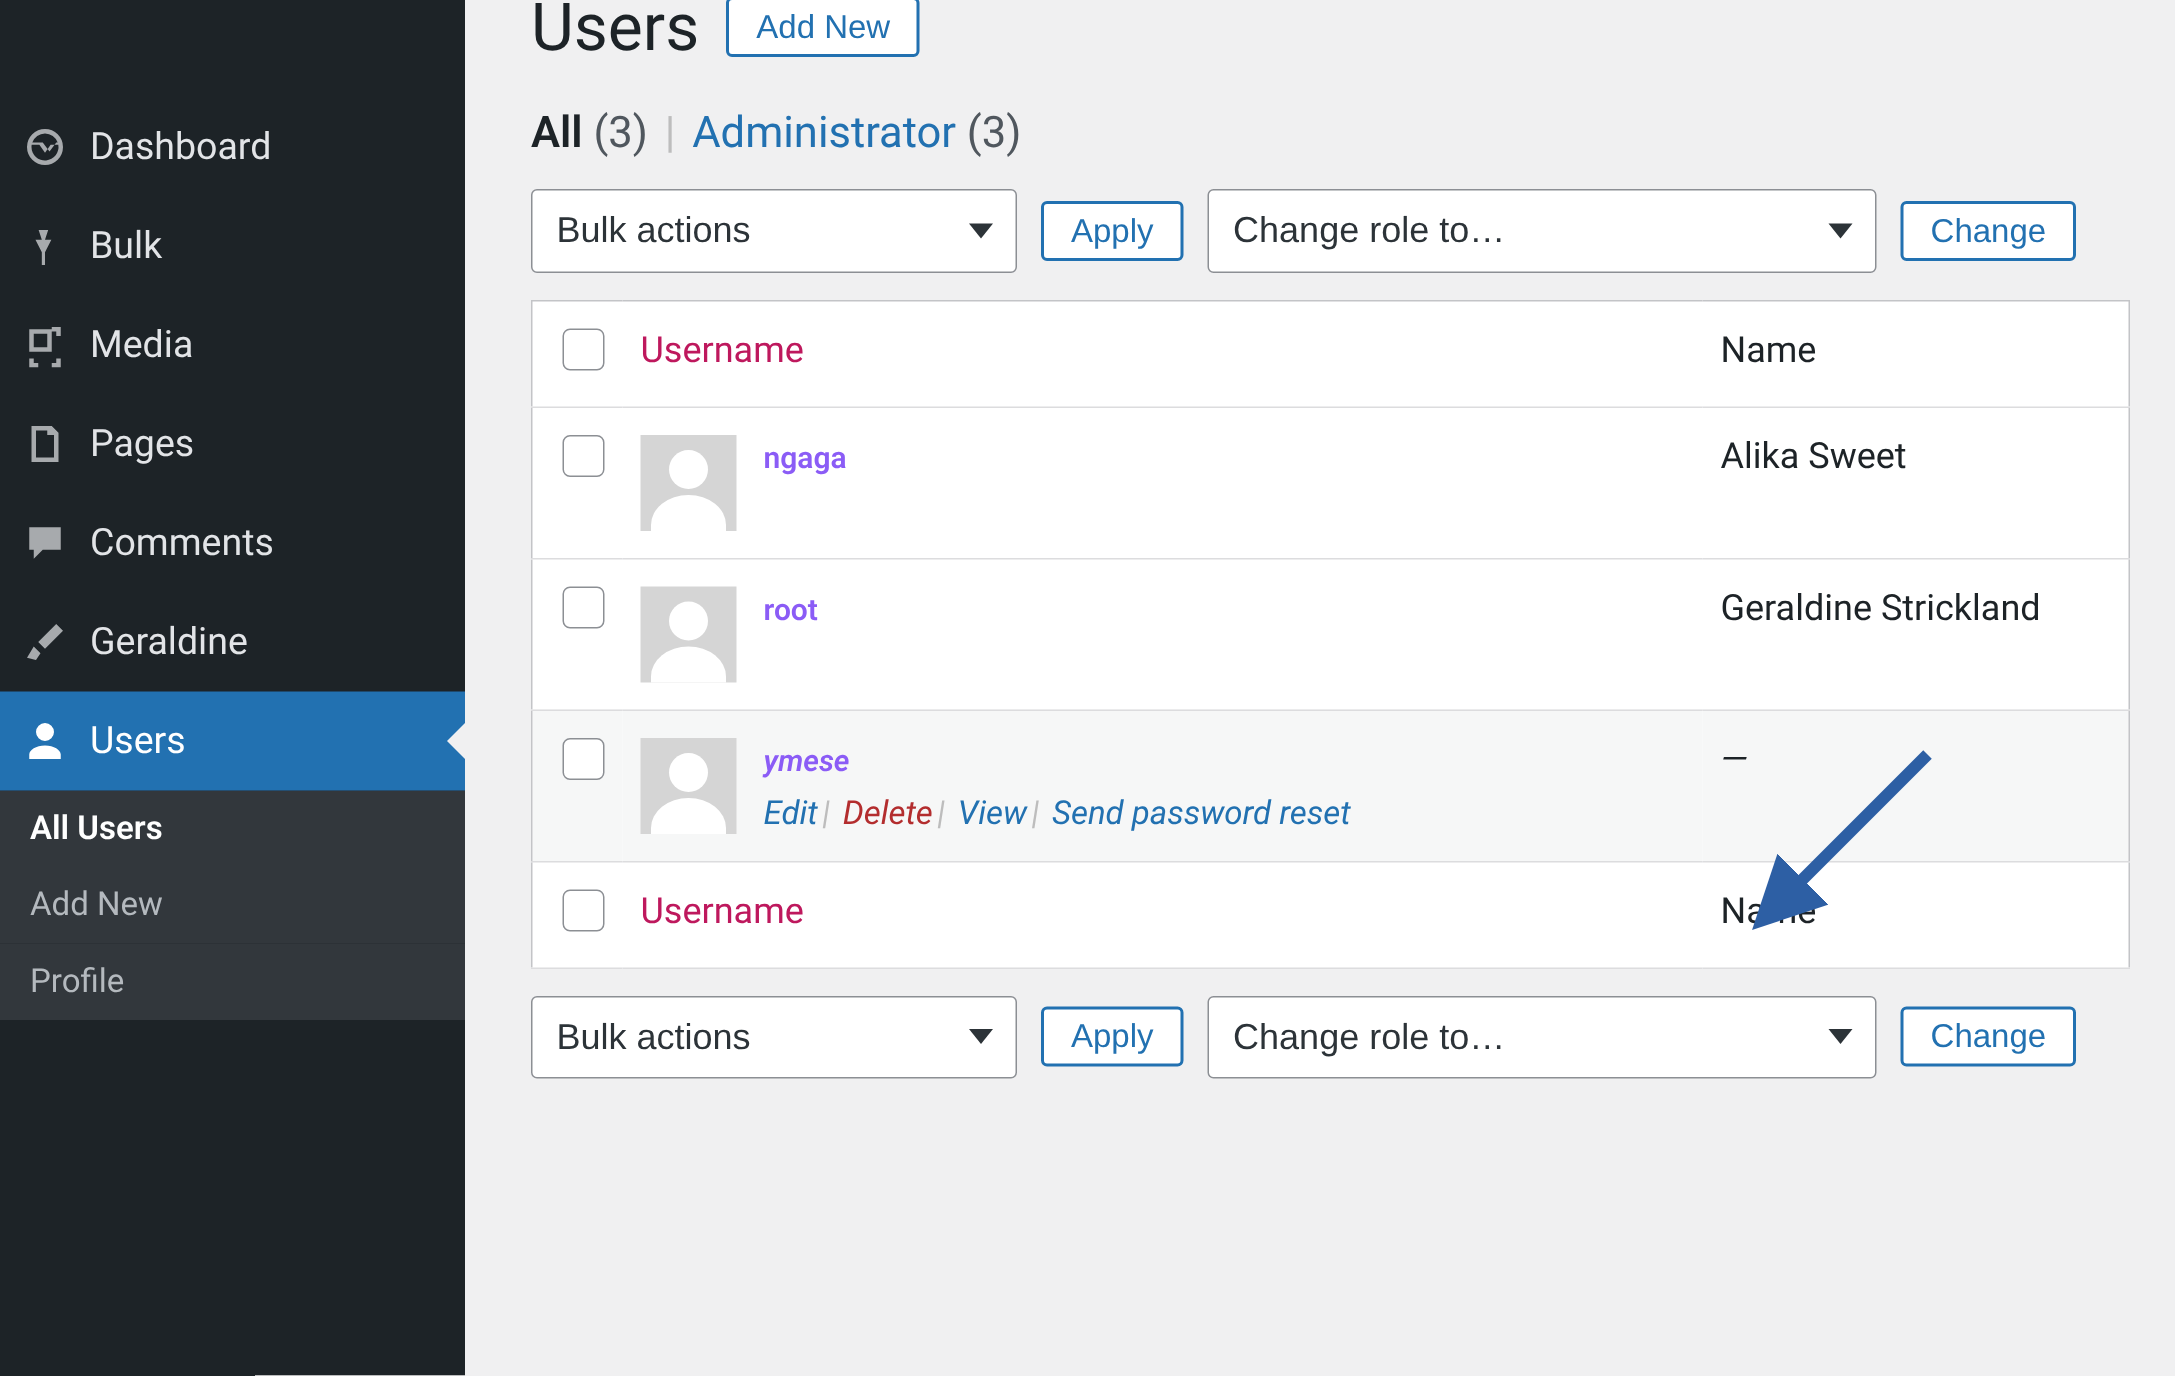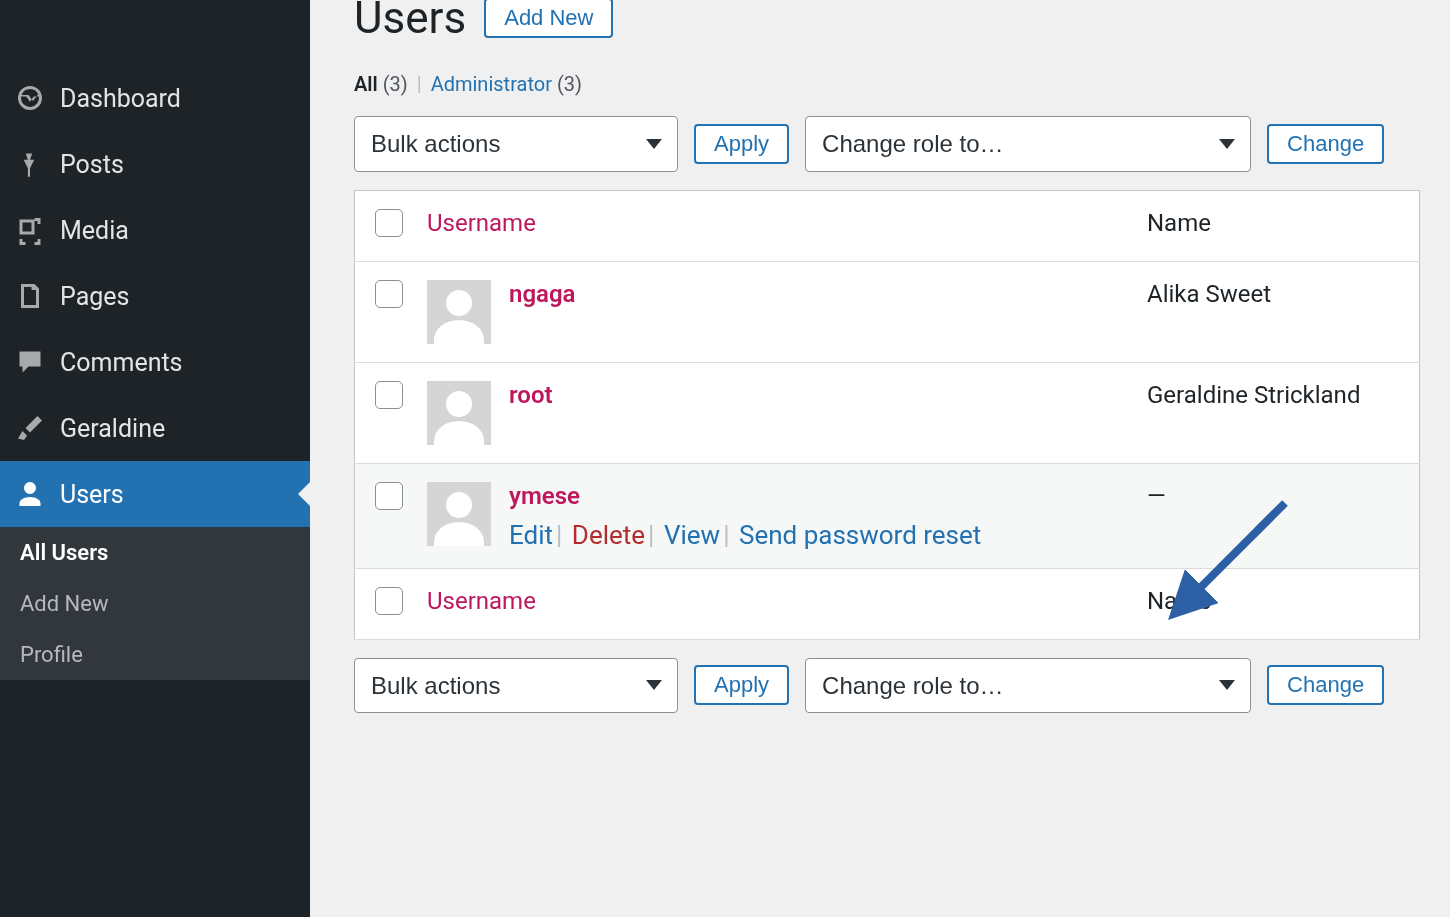--- a/index.html
+++ b/index.html
@@ -18,21 +18,21 @@
 .badge { background: #d63638; color: #fff; border-radius: 50%; width: 26px; height: 26px; display: inline-flex; align-items: center; justify-content: center; font-size: 16px; margin-left: 8px; }
 .subitem { padding: 13px 20px; font-size: 22px; color: #b4b9be; cursor: pointer; background: #32373c; }
 .subitem.current { color: #fff; font-weight: 600; }
 
 
 .main { flex: 1; padding: 0 30px 30px 44px; overflow: hidden; }
 .page-header { display: flex; align-items: center; margin-bottom: 28px; margin-top: -8px; }
 .page-title { font-size: 44px; font-weight: 400; color: #1d2327; margin-right: 18px; }
 .btn-outline { border: 2px solid #2271b1; color: #2271b1; background: #fff; padding: 5px 18px; font-size: 22px; border-radius: 4px; cursor: pointer; }
 
-.filter-links { font-size: 20px; margin-bottom: 20px; color: #50575e; }
+.filter-links { font-size: 29px; margin-bottom: 20px; color: #50575e; }
 .filter-links .active-link { color: #1d2327; font-weight: 600; }
 .filter-links .count { color: #50575e; font-weight: 400; }
 .filter-links a { color: #2271b1; text-decoration: none; }
 .filter-links .sep { color: #bdbdbd; margin: 0 4px; }
 
 .controls-row { display: flex; align-items: center; gap: 16px; margin-bottom: 18px; }
 .select-box { position: relative; }
 .select-box select { font-size: 24px; padding: 10px 46px 10px 16px; border: 1px solid #8c8f94; border-radius: 4px; background: #fff; appearance: none; cursor: pointer; color: #2c3338; line-height: 1.4; }
 .select-box::after { content: ''; position: absolute; right: 16px; top: 50%; margin-top: -5px; border-left: 8px solid transparent; border-right: 8px solid transparent; border-top: 10px solid #2c3338; pointer-events: none; }
 .select-bulk select { width: 324px; }
@@ -44,26 +44,26 @@
 .col-cb { width: 60px; padding-left: 20px !important; }
 .col-user { width: 720px; }
 .chk { width: 28px; height: 28px; border: 1px solid #8c8f94; border-radius: 5px; background: #fff; display: inline-block; cursor: pointer; }
 .header-link { color: #be185d; cursor: pointer; }
 .header-text { color: #1d2327; }
 .avatar { width: 64px; height: 64px; background: #d5d5d5; margin-right: 18px; vertical-align: top; display: inline-block; position: relative; overflow: hidden; }
 .avatar::before { content:''; position:absolute; top:10px; left:50%; width:26px; height:26px; background:#fff; border-radius:50%; transform:translateX(-50%); }
 .avatar::after { content:''; position:absolute; bottom:-16px; left:50%; width:50px; height:40px; background:#fff; border-radius:50% 50% 0 0; transform:translateX(-50%); }
 .username-cell { display: flex; align-items: flex-start; }
 .user-meta { display: inline-block; }
-.username-link { color: #be185d; font-weight: 600; font-size: 24px; text-decoration: none; }
-.row-actions { margin-top: 10px; font-size: 26px; color: #b4b9be; }
+.username-link { color: #8b5cf6; font-weight: 600; font-size: 20px; text-decoration: none; }
+.row-actions { margin-top: 10px; font-size: 22px; color: #b4b9be; }
 .row-actions a { color: #2271b1; text-decoration: none; }
 .row-actions .delete { color: #b32d2e; }
 .row-actions .asep { color: #bdbdbd; margin: 0 3px; }
-.row-hovered td { background: #f6f7f7; }
+.row-hovered td { background: #f6f7f7; font-style: italic; }
 
 .annotation-arrow { position: absolute; left: 855px; top: 493px; pointer-events: none; }
 .main { position: relative; }
 
 </style>
 </head>
 <body>
 
 <div class="layout">
   <nav class="sidebar">
@@ -74,21 +74,21 @@
           </svg>
         </span>
       <span>Dashboard</span>
     </div>
     <div class="sidebar-item">
       <span class="icon">
           <svg viewBox="0 0 20 20">
             <path d="M12 2l1 1-2 4 3 3-6 2-4 4-1-1 4-4 2-6 3 3 4-2-4-4z" transform="rotate(-45 10 10)"></path>
           </svg>
         </span>
-      <span>Posts</span>
+      <span>Bulk</span>
     </div>
     <div class="sidebar-item">
       <span class="icon">
           <svg viewBox="0 0 20 20">
             <path d="M3 3h10v10H3V3zm2 2v6h6V5H5zm8-3h4v4h-2V4h-2V2zm2 14h2v4h-4v-2h2v-2zM3 16h2v2h2v2H3v-4z"></path>
           </svg>
         </span>
       <span>Media</span>
     </div>
     <div class="sidebar-item">

